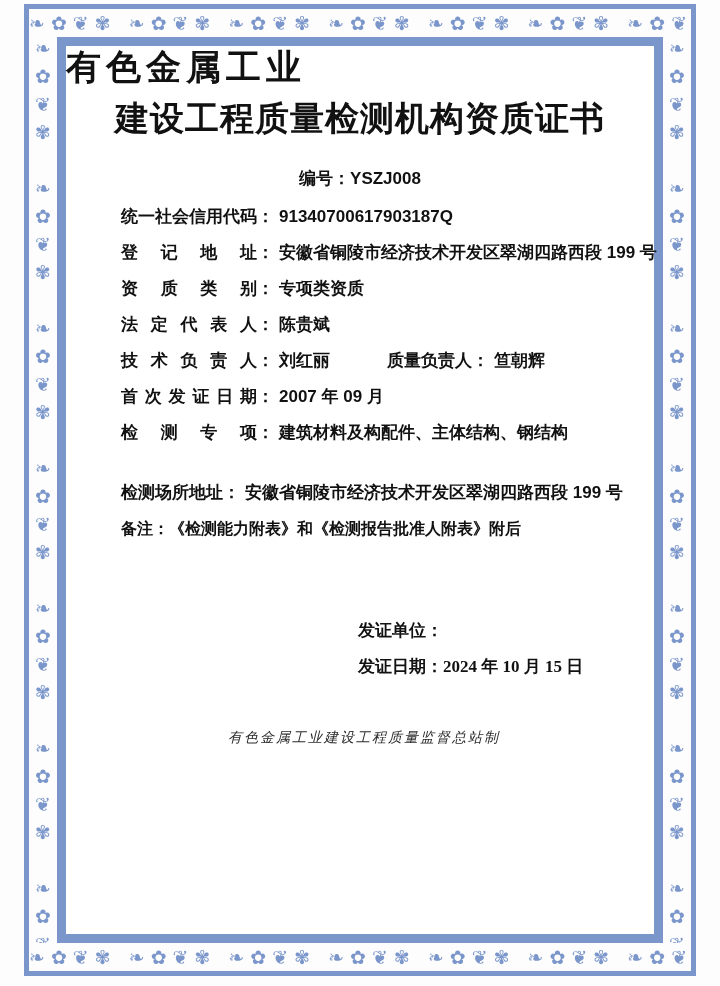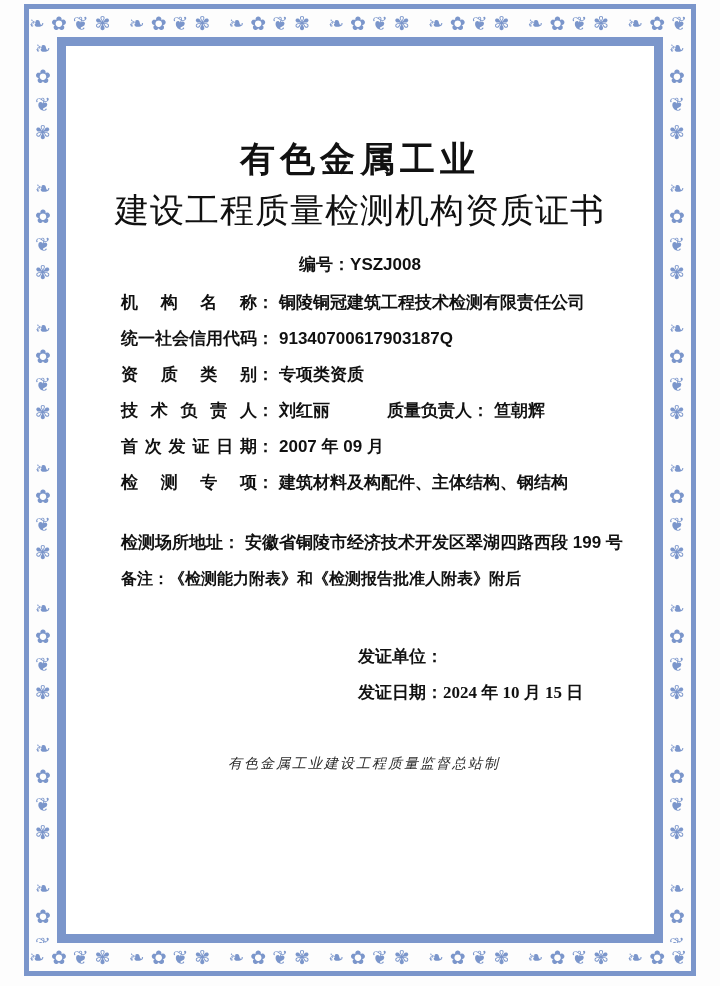--- a/index.html
+++ b/index.html
@@ -53,37 +53,36 @@
   .ornament-left { left: 29px; }
   .ornament-right { right: 29px; }
 
   
   .content {
     position: absolute;
     top: 46px; left: 66px; right: 66px; bottom: 52px;
     background: #fff;
   }
   .title1 {
-    margin-top: 92px;
-    text-align: center;
+    text-align: left;
     font-size: 35px;
     line-height: 42px;
     font-weight: bold;
     letter-spacing: 5px;
   }
   .title2 {
     margin-top: 9px;
     text-align: center;
     font-size: 34px;
     line-height: 42px;
-    font-weight: normal;
+    font-weight: bold;
     letter-spacing: 1px;
   }
   .cert-no {
-    margin-top: 22px;
+    margin-top: 28px;
     text-align: center;
     font-size: 17px;
     line-height: 24px;
     font-weight: bold;
   }
   .fields {
     margin: 14px 18px 0 55px;
     font-size: 17px;
     font-weight: bold;
   }
@@ -98,21 +97,21 @@
     width: 136px;
     text-align: justify;
     text-align-last: justify;
     vertical-align: bottom;
   }
   .colon { margin-right: 5px; }
   .pair2 { position: absolute; left: 266px; top: 0; }
   .row-site { margin-top: 40px; }
   .row-remark { font-size: 16px; }
   .issue-block {
-    margin: 58px 0 0 292px;
+    margin: 82px 0 0 292px;
     font-size: 17px;
     font-weight: bold;
   }
   .issue-row { margin-top: 16px; line-height: 20px; }
   .issue-date-value {
     font-family: "Liberation Serif", "DejaVu Serif", serif;
     font-weight: 600;
   }
   .footer-line {
     margin-top: 52px;
@@ -141,23 +140,24 @@
   <div class="content">
 
     <div class="title1">有色金属工业</div>
     <div class="title2">建设工程质量检测机构资质证书</div>
 
     <div class="cert-no"><span>编号：</span><span>YSZJ008</span></div>
 
     <div class="fields">
 
       <div id="rows-mount">
-          <div class="row"><span class="lbl-justify">机构名称</span><span class="colon">：</span><span>铜陵铜冠建筑工程技术检测有限责任公司</span></div>
           <div class="row"><span class="lbl-justify">统一社会信用代码</span><span class="colon">：</span><span>91340700617903187Q</span></div>
+          <div class="row"><span class="lbl-justify">登记地址</span><span class="colon">：</span><span>安徽省铜陵市经济技术开发区翠湖四路西段 199 号</span></div>
           <div class="row"><span class="lbl-justify">资质类别</span><span class="colon">：</span><span>专项类资质</span></div>
+          <div class="row"><span class="lbl-justify">法定代表人</span><span class="colon">：</span><span>陈贵斌</span></div>
           <div class="row"><span class="lbl-justify">技术负责人</span><span class="colon">：</span><span>刘红丽</span><span class="pair2"><span>质量负责人</span><span class="colon">：</span><span>笪朝辉</span></span></div>
           <div class="row"><span class="lbl-justify">首次发证日期</span><span class="colon">：</span><span>2007 年 09 月</span></div>
           <div class="row"><span class="lbl-justify">检测专项</span><span class="colon">：</span><span>建筑材料及构配件、主体结构、钢结构</span></div>
         </div>
 
       <div class="row row-site"><span>检测场所地址</span><span class="colon">：</span><span>安徽省铜陵市经济技术开发区翠湖四路西段 199 号</span></div>
 
       <div class="row row-remark"><span>备注</span><span>：</span><span>《检测能力附表》和《检测报告批准人附表》附后</span></div>
     </div>
 

